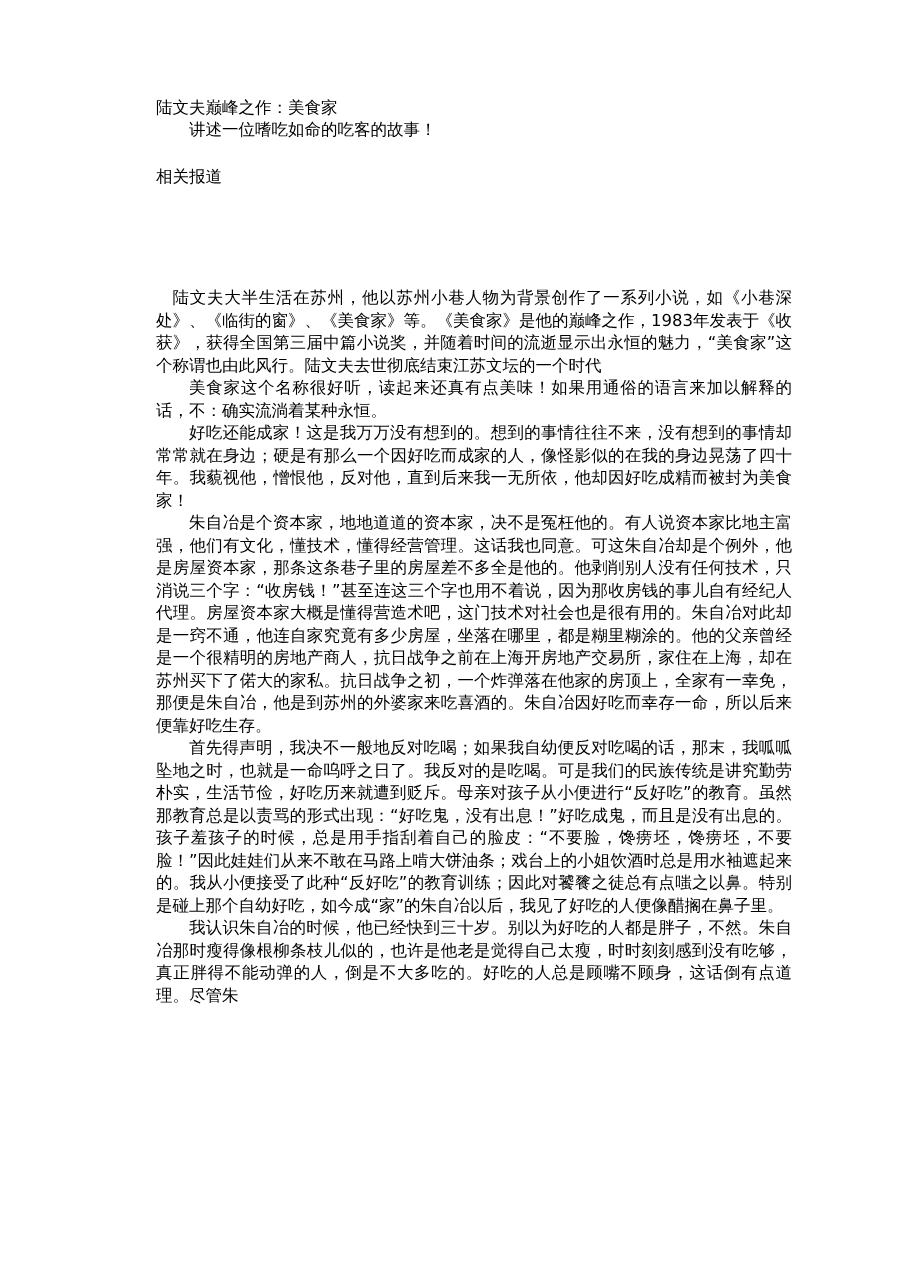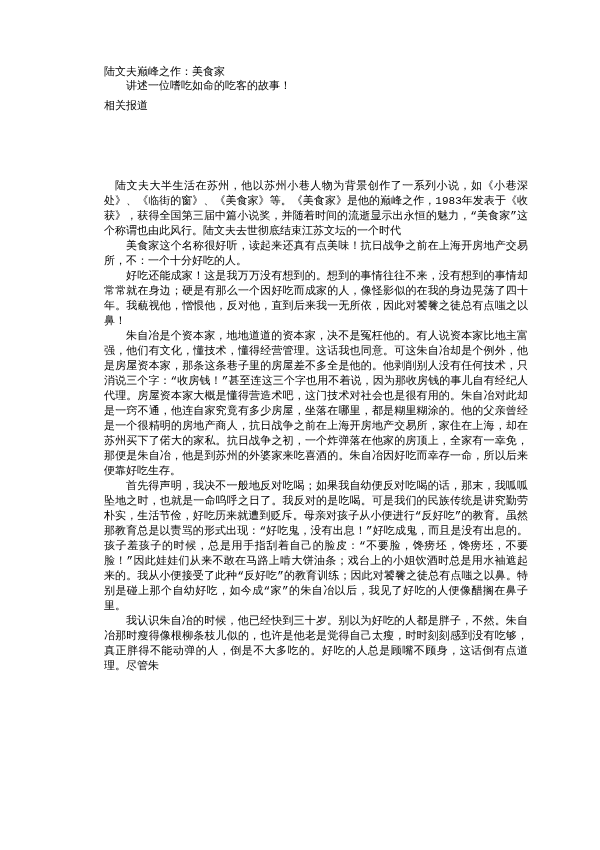--- a/index.html
+++ b/index.html
@@ -18,34 +18,34 @@
   .content {
     position: absolute;
     left: 104px;
     top: 64px;
     width: 424px;
     font-size: 11px;
     line-height: 15px;
     text-align: justify;
   }
   p { margin: 0; }
-  .indent2 { text-indent: 22px; font-family: Liberation Mono, monospace; }
+  .indent2 { text-indent: 22px; }
   .indent1 { text-indent: 11px; }
-  .related-heading { margin-top: 4px; }
-  .report-para { margin-top: 66px; font-family: Liberation Mono, monospace; }
+  .related-heading { margin-top: 16px; }
+  .report-para { margin-top: 66px; }
   .chapter-heading { margin-top: 16px; margin-bottom: 3px; }
 </style>
 </head>
 <body>
 
 <div class="content">
   <p>陆文夫巅峰之作：美食家</p>
   <p class="indent2">讲述一位嗜吃如命的吃客的故事！</p>
 
   <p class="related-heading">相关报道</p>
   <p class="indent1 report-para">陆文夫大半生活在苏州，他以苏州小巷人物为背景创作了一系列小说，如《小巷深处》、《临街的窗》、《美食家》等。《美食家》是他的巅峰之作，1983年发表于《收获》，获得全国第三届中篇小说奖，并随着时间的流逝显示出永恒的魅力，“美食家”这个称谓也由此风行。陆文夫去世彻底结束江苏文坛的一个时代</p>
 
-  <p class="indent2">美食家这个名称很好听，读起来还真有点美味！抗日战争之前在上海开房地产交易所，不：一个十分好吃的人。</p>
-  <p class="indent2">好吃还能成家！这是我万万没有想到的。想到的事情往往不来，没有想到的事情却常常就在身边；硬是有那么一个因好吃而成家的人，像怪影似的在我的身边晃荡了四十年。我藐视他，憎恨他，反对他，直到后来我一无所依，因此对饕餮之徒总有点嗤之以鼻！</p>
+  <p class="indent2">美食家这个名称很好听，读起来还真有点美味！如果用通俗的语言来加以解释的话，不：确实流淌着某种永恒。</p>
+  <p class="indent2">好吃还能成家！这是我万万没有想到的。想到的事情往往不来，没有想到的事情却常常就在身边；硬是有那么一个因好吃而成家的人，像怪影似的在我的身边晃荡了四十年。我藐视他，憎恨他，反对他，直到后来我一无所依，他却因好吃成精而被封为美食家！</p>
   <p class="indent2">朱自冶是个资本家，地地道道的资本家，决不是冤枉他的。有人说资本家比地主富强，他们有文化，懂技术，懂得经营管理。这话我也同意。可这朱自冶却是个例外，他是房屋资本家，那条这条巷子里的房屋差不多全是他的。他剥削别人没有任何技术，只消说三个字：“收房钱！”甚至连这三个字也用不着说，因为那收房钱的事儿自有经纪人代理。房屋资本家大概是懂得营造术吧，这门技术对社会也是很有用的。朱自冶对此却是一窍不通，他连自家究竟有多少房屋，坐落在哪里，都是糊里糊涂的。他的父亲曾经是一个很精明的房地产商人，抗日战争之前在上海开房地产交易所，家住在上海，却在苏州买下了偌大的家私。抗日战争之初，一个炸弹落在他家的房顶上，全家有一幸免，那便是朱自冶，他是到苏州的外婆家来吃喜酒的。朱自冶因好吃而幸存一命，所以后来便靠好吃生存。</p>
   <p class="indent2">首先得声明，我决不一般地反对吃喝；如果我自幼便反对吃喝的话，那末，我呱呱坠地之时，也就是一命呜呼之日了。我反对的是吃喝。可是我们的民族传统是讲究勤劳朴实，生活节俭，好吃历来就遭到贬斥。母亲对孩子从小便进行“反好吃”的教育。虽然那教育总是以责骂的形式出现：“好吃鬼，没有出息！”好吃成鬼，而且是没有出息的。孩子羞孩子的时候，总是用手指刮着自己的脸皮：“不要脸，馋痨坯，馋痨坯，不要脸！”因此娃娃们从来不敢在马路上啃大饼油条；戏台上的小姐饮酒时总是用水袖遮起来的。我从小便接受了此种“反好吃”的教育训练；因此对饕餮之徒总有点嗤之以鼻。特别是碰上那个自幼好吃，如今成“家”的朱自冶以后，我见了好吃的人便像醋搁在鼻子里。</p>
   <p class="indent2">我认识朱自冶的时候，他已经快到三十岁。别以为好吃的人都是胖子，不然。朱自冶那时瘦得像根柳条枝儿似的，也许是他老是觉得自己太瘦，时时刻刻感到没有吃够，真正胖得不能动弹的人，倒是不大多吃的。好吃的人总是顾嘴不顾身，这话倒有点道理。尽管朱</p>
 </div>
 
 </body></html>

